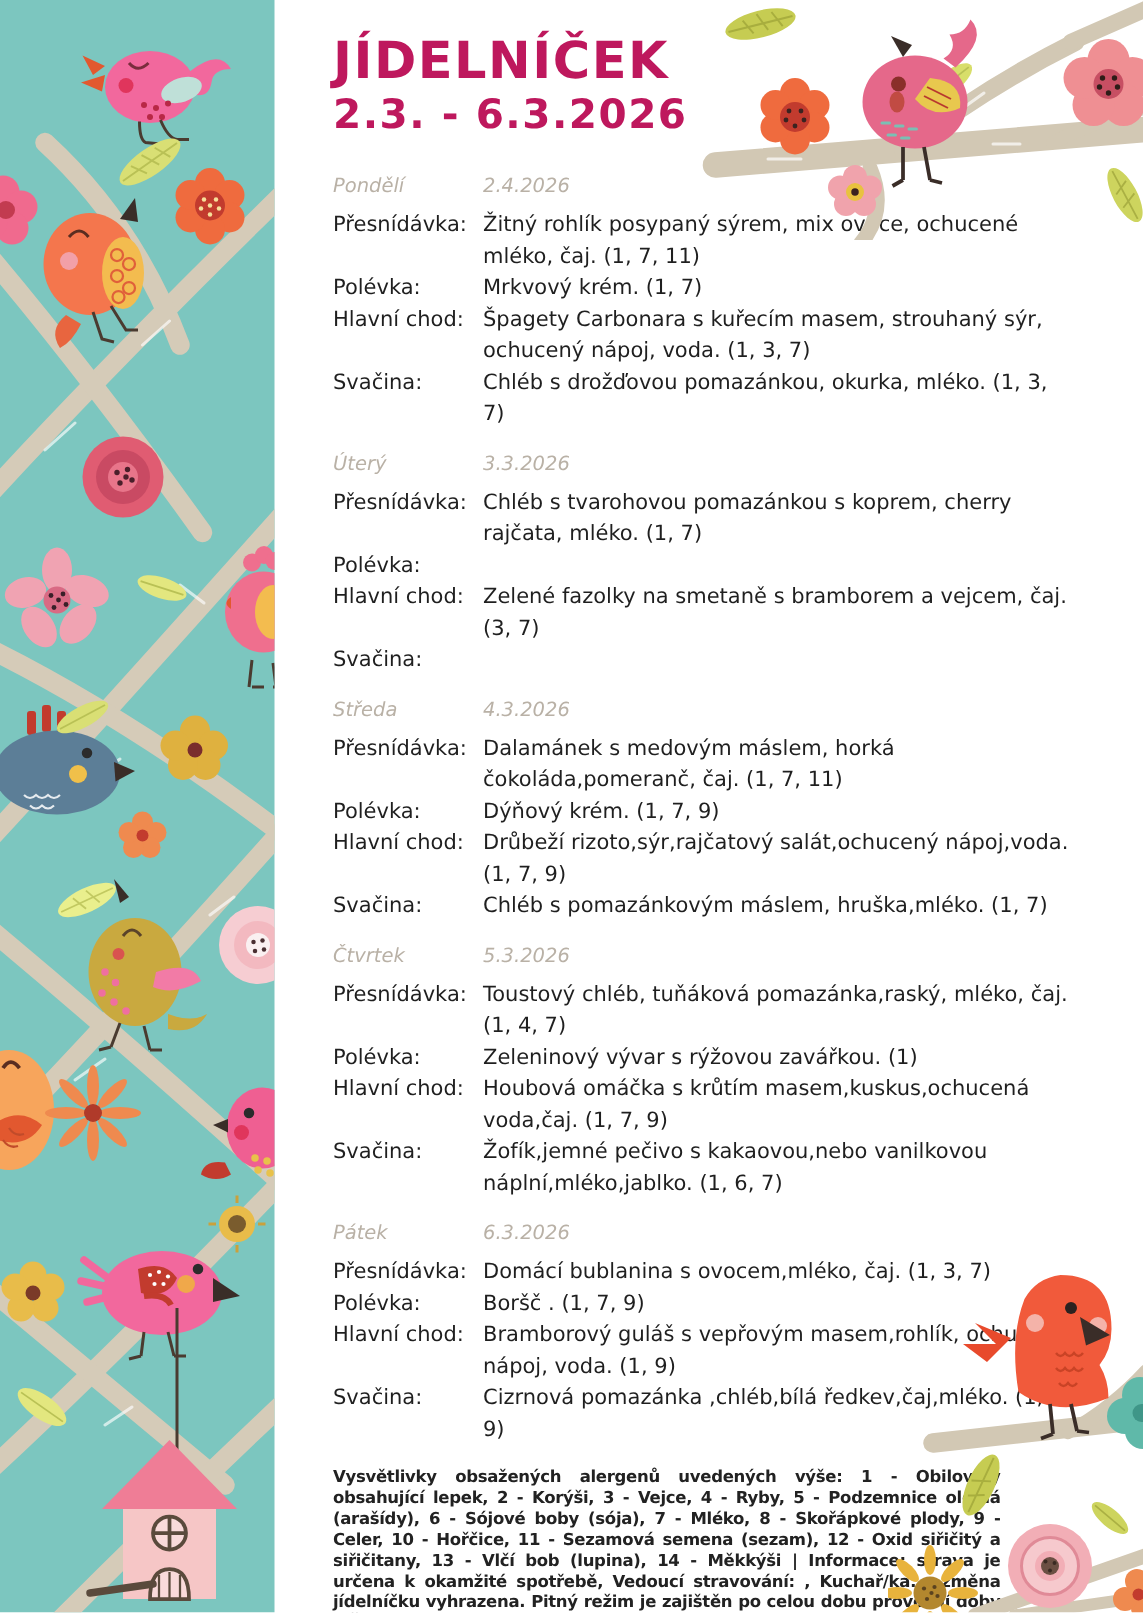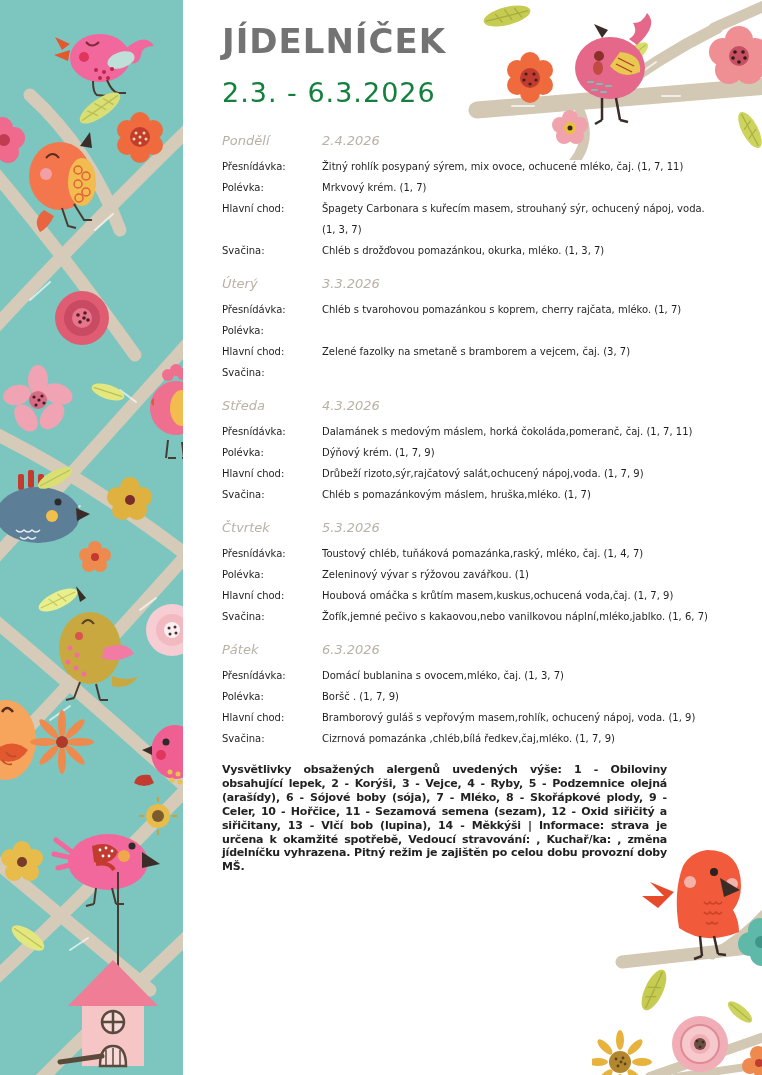--- a/index.html
+++ b/index.html
@@ -7,26 +7,26 @@
   .page{position:relative;width:762px;height:1075px;background:#ffffff;overflow:hidden;}
 
   .sidebar{position:absolute;left:0;top:0;width:183px;height:1075px;background:#7cc6bf;overflow:hidden;}
   .sidebar svg{display:block;}
 
   .deco-top{position:absolute;top:0;right:0;pointer-events:none;z-index:3;}
   .deco-bottom{position:absolute;bottom:0;right:0;pointer-events:none;z-index:3;}
 
   .content{position:absolute;left:222px;top:0;width:492px;padding-top:22px;z-index:2;}
 
-  .title{margin:0;font-size:34px;line-height:38px;font-weight:bold;color:#737373;letter-spacing:1px;}
-  .subtitle{margin:18px 0 22px 0;font-size:27px;line-height:30px;font-weight:normal;color:#15803d;letter-spacing:1px;}
+  .title{margin:0;font-size:34px;line-height:38px;font-weight:bold;color:#be185d;letter-spacing:1px;}
+  .subtitle{margin:2px 0 22px 0;font-size:27px;line-height:30px;font-weight:bold;color:#be185d;letter-spacing:1px;}
 
   .day{margin-bottom:12px;}
   .day-head{display:grid;grid-template-columns:100px 1fr;font-style:italic;color:#b9b1a6;font-size:13px;line-height:22px;margin-bottom:4px;}
-  .meal-row{display:grid;grid-template-columns:100px 1fr;font-size:10px;line-height:21px;color:#1f1f1f;}
+  .meal-row{display:grid;grid-template-columns:100px 1fr;font-size:14px;line-height:21px;color:#1f1f1f;}
   .meal-label{white-space:nowrap;}
 
   .footer{width:445px;margin:14px 0 0 0;font-size:11px;line-height:13.9px;font-weight:bold;color:#222222;text-align:justify;letter-spacing:-0.2px;}
 </style>
 </head>
 <body>
 
 <div class="page">
 
   <aside class="sidebar">

